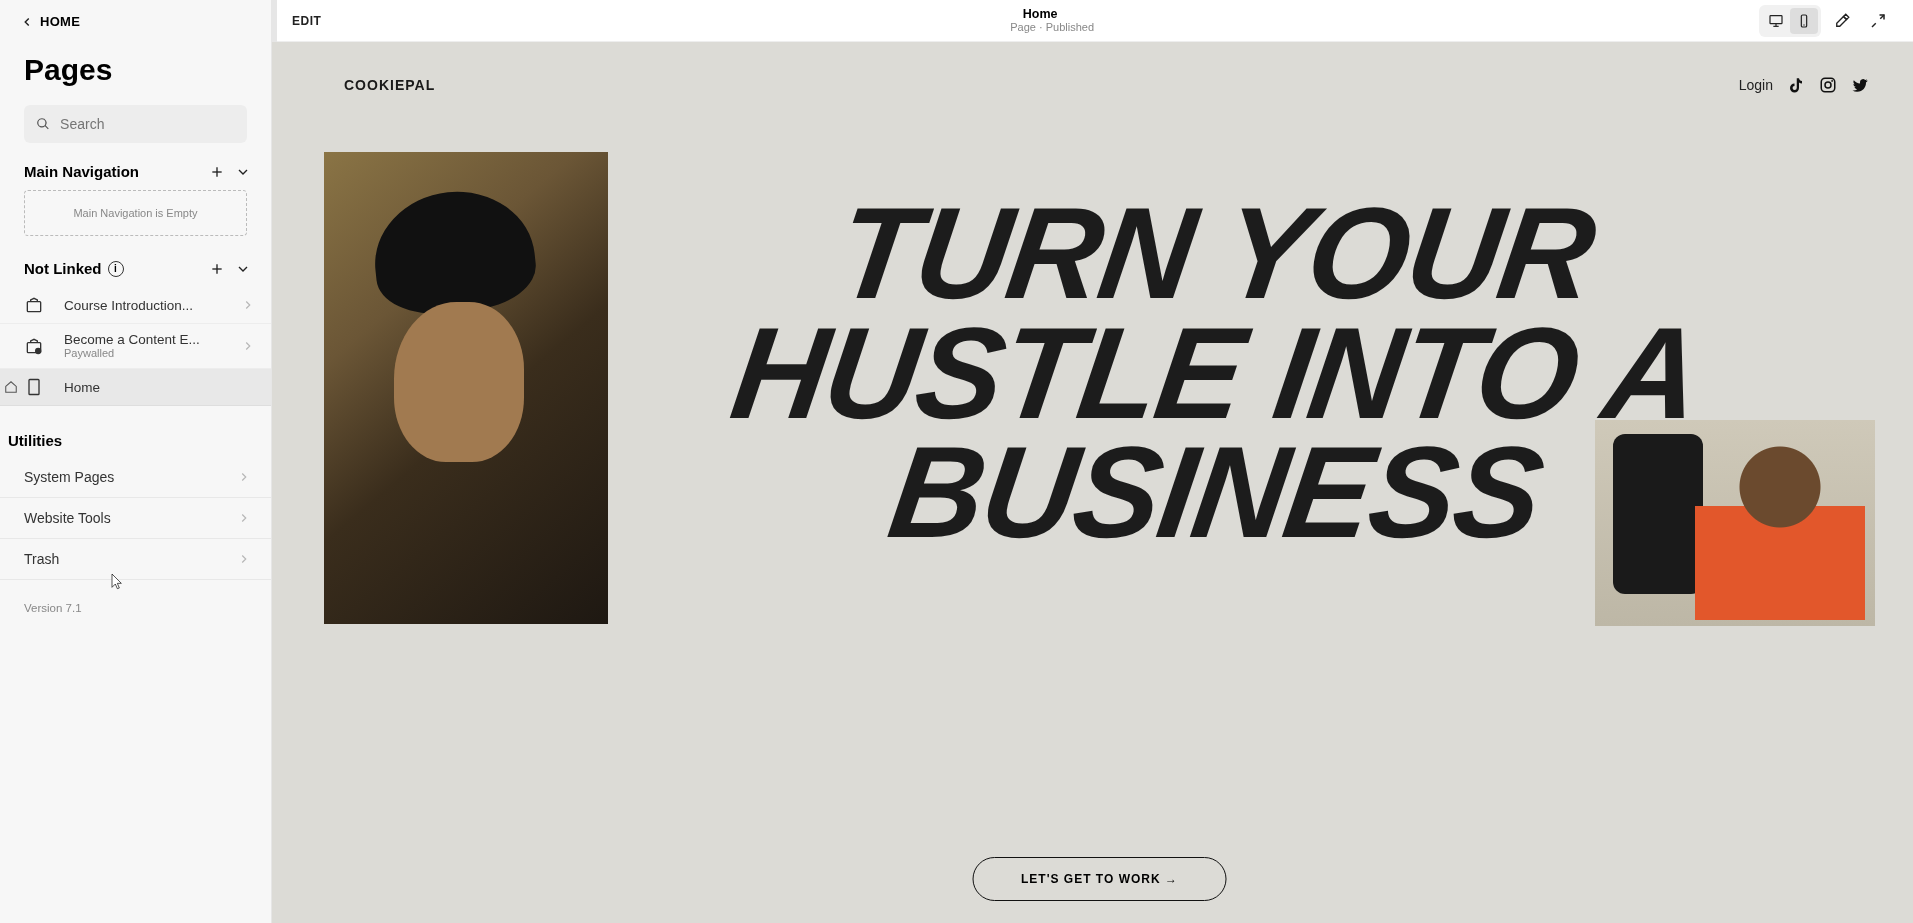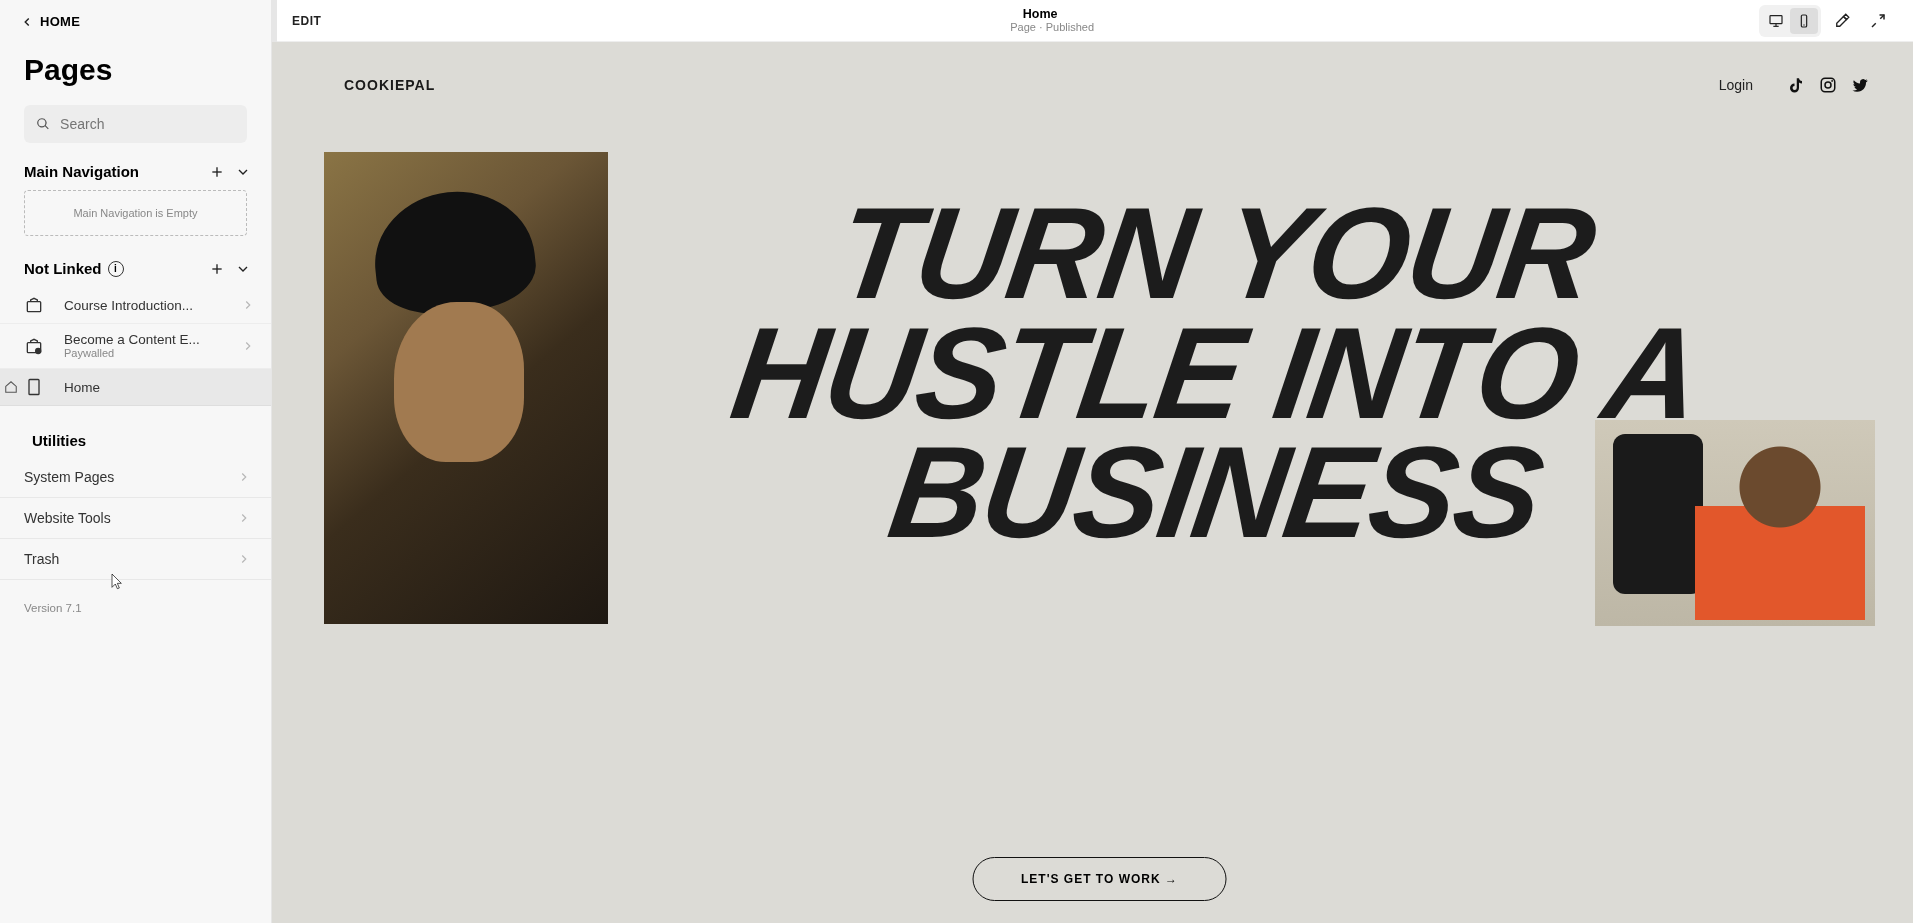--- a/index.html
+++ b/index.html
@@ -30,21 +30,21 @@
 .empty-nav{ margin:0 24px 24px; border:1px dashed #bbb; border-radius:4px; text-align:center; font-size:11px; color:#888; padding:16px 10px; }
 
 .page-item{display:flex; align-items:center; padding:8px 16px 8px 24px; gap:20px; font-size:13.5px; color:#333; cursor:pointer; border-bottom:1px solid rgba(0,0,0,0.04); position:relative;}
 .page-item .icon{width:20px;height:20px; display:flex; align-items:center; justify-content:center;}
 .page-item .text{flex:1; overflow:hidden; text-overflow:ellipsis; white-space:nowrap;}
 .page-item .sub{font-size:11px; color:#888; display:block; line-height:1.2;}
 .page-item .chev{opacity:.4;}
 .page-item.selected{background:#e8e8e8;}
 .page-item.selected .home-ind{position:absolute; left:4px; width:14px; height:14px;}
 
-.util-title{font-size:15px; font-weight:600; padding:26px 32px 8px;}
+.util-title{font-size:15px; font-weight:600; padding:26px 8px 8px;}
 .util-item{display:flex; align-items:center; justify-content:space-between; padding:12px 20px 12px 24px; font-size:14px; color:#333; border-bottom:1px solid rgba(0,0,0,0.06); cursor:pointer;}
 .util-item:first-of-type{border-top:1px solid rgba(0,0,0,0.06);}
 .util-item svg{width:14px;height:14px; opacity:.4;}
 .version{font-size:11.5px; color:#888; padding:22px 24px;}
 
 .cursor-pointer{position:absolute; left:108px; top:572px; width:16px; height:20px; pointer-events:none;}
 
 
 .main { flex:1; display:flex; flex-direction:column; background:#15803d; }
 
@@ -59,21 +59,21 @@
 .dev-btn.active{background:#ddd;}
 .dev-btn svg{width:16px;height:16px;}
 .icon-btn{width:30px;height:30px; display:flex; align-items:center; justify-content:center; cursor:pointer;}
 .icon-btn svg{width:18px;height:18px;}
 
 .canvas{flex:1; background:#dcdbd6; position:relative; overflow:hidden;}
 
 
 .site-header{position:absolute; top:34px; left:52px; right:44px; display:flex; align-items:center; justify-content:space-between;margin-left:20px;}
 .brand{font-size:14px; font-weight:600; letter-spacing:1px; color:#1a1a1a;}
-.site-header .rh{display:flex; align-items:center; gap:34px;}
+.site-header .rh{display:flex; align-items:center; gap:14px;}
 .login{font-size:14px; color:#222; cursor:pointer;}
 .soc{display:flex; gap:14px;}
 .soc svg{width:18px;height:18px; fill:#111; cursor:pointer;}
 
 
 .hero{position:absolute; top:110px; left:52px; right:38px; bottom:10px;}
 .img-left{position:absolute; left:0; top:0; width:284px; height:472px; background:linear-gradient(140deg,#8a7445 0%, #6b5636 30%, #3a2d1c 55%, #1e1812 100%); overflow:hidden;}
 .img-left::before{content:""; position:absolute; top:40px; left:50px; width:160px; height:120px; background:#111; border-radius:60% 60% 50% 50% / 70% 70% 40% 40%; transform:rotate(-6deg);} 
 .img-left::after{content:""; position:absolute; top:150px; left:70px; width:130px; height:160px; background:#a17a50; border-radius:48% 42% 40% 40%;} 
 

